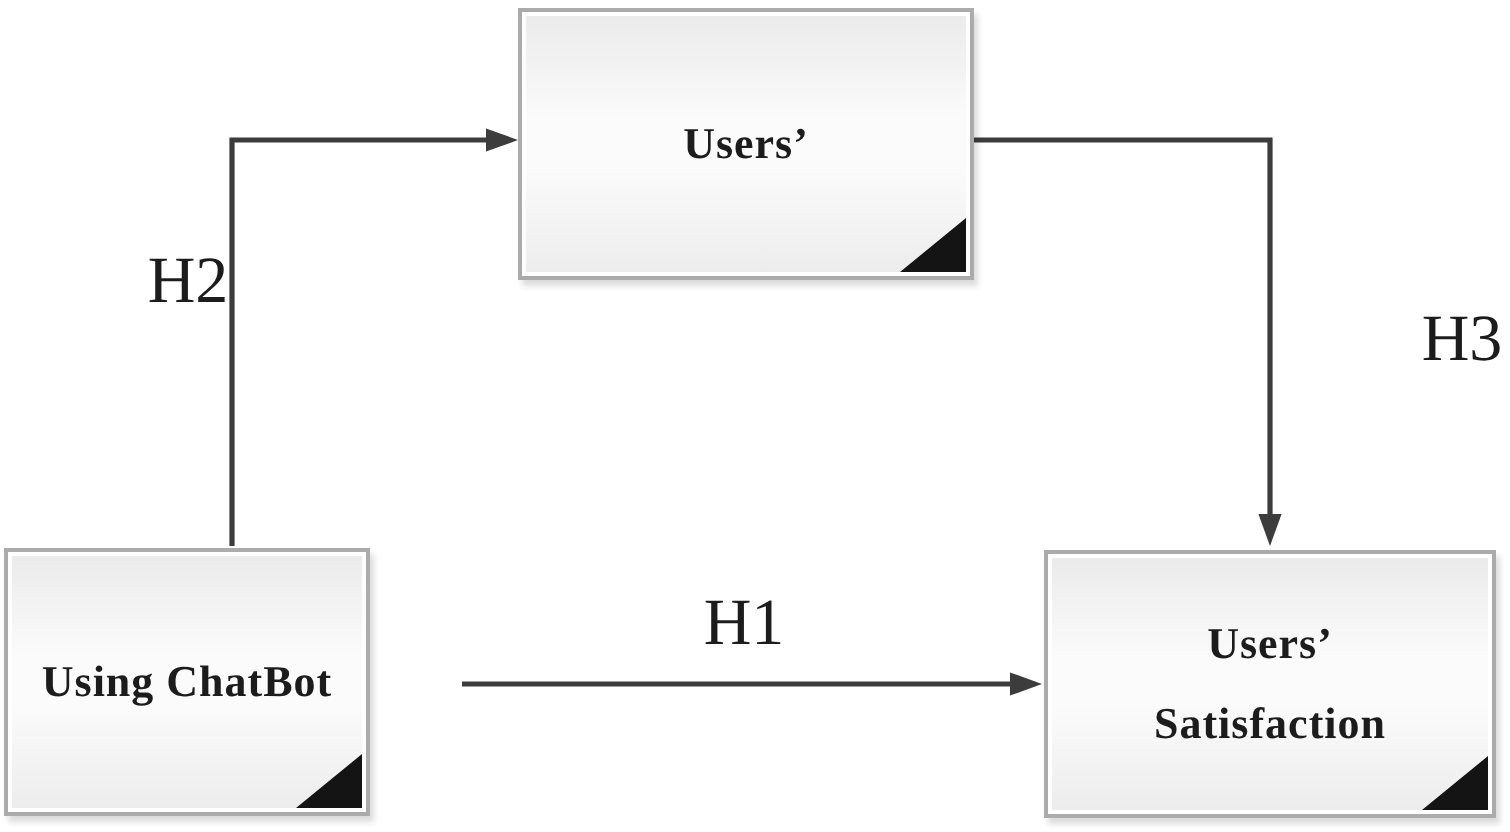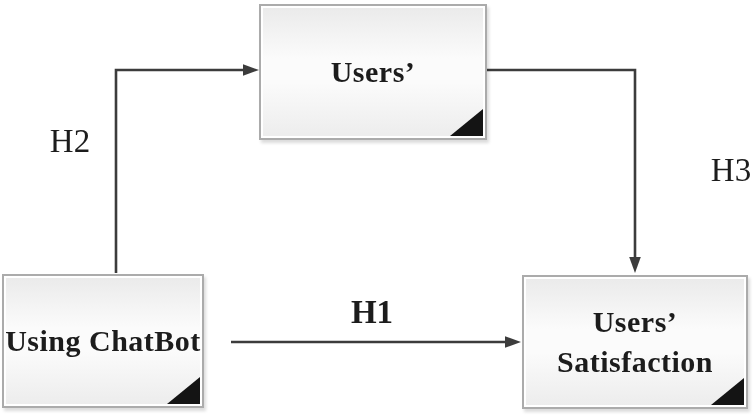--- a/index.html
+++ b/index.html
@@ -34,48 +34,48 @@
       var(--box-fill-top, #eaeaea) 0%,
       var(--box-fill-mid, #fbfbfb) 40%,
       var(--box-fill-mid, #fbfbfb) 58%,
       var(--box-fill-bottom, #ececec) 100%);
     box-shadow: inset 0 0 0 2px #ffffff, 2px 3px 3px rgba(0,0,0,0.14);
     display: flex;
     align-items: center;
     justify-content: center;
   }
   #node-awareness   { left: 259px; top: 4px;   width: 228px; height: 136px; }
-  #node-chatbot     { left: 2px;   top: 274px; width: 202px; height: 134px; }
+  #node-chatbot     { left: 2px;   top: 274px; width: 183px; height: 134px; }
   #node-satisfaction{ left: 522px; top: 275px; width: 226px; height: 134px; }
   .node-label {
     color: var(--text, #1c1c1c);
     font-weight: bold;
-    font-size: 30px;
+    font-size: 22px;
     line-height: 40px;
     text-align: center;
     letter-spacing: 0.5px;
   }
   .node-label span { display: block; }
   .corner-triangle {
     position: absolute;
     right: 2px; bottom: 2px;
     width: 0; height: 0;
     border-bottom: 27px solid var(--corner-triangle, #141414);
     border-left: 33px solid transparent;
   }
   .edge-label {
     position: absolute;
     width: 72px;
     color: var(--text, #1c1c1c);
     font-size: 33px;
     line-height: 40px;
     text-align: center;
   }
-  #label-h2 { left: 34px;  top: 121px; font-family: Liberation Serif, serif; }
-  #label-h1 { left: 336px; top: 292px; font-weight: bold; }
+  #label-h2 { left: 58px;  top: 121px; font-family: Liberation Serif, serif; }
+  #label-h1 { left: 336px; top: 292px; }
   #label-h3 { left: 695px; top: 150px; }
 </style>
 </head>
 <body>
 
 <div class="canvas">
 
   <svg class="edges" viewBox="0 0 755 416">
 
     <polyline points="116,273 116,70 244,70"></polyline>

